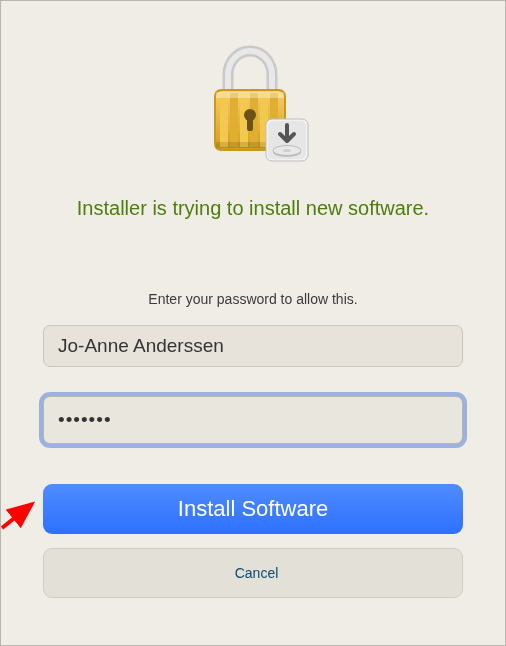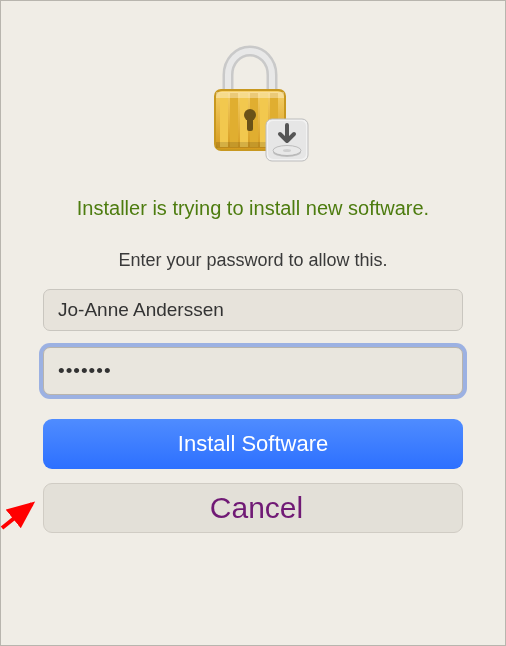--- a/index.html
+++ b/index.html
@@ -36,31 +36,32 @@
       color: #222;
       margin-bottom: 22px;
     }
     .message {
       font-size: 20px;
       color: #4d7c0f;
       margin-bottom: 30px;
       text-align: center;
     }
     .submessage {
-      font-size: 18px;
+      font-size: 14px;
       color: #3a3a3a;
       margin-bottom: 18px;
       text-align: center;
+      margin-top: 41px;
     }
     .field-col {
       width: 420px;
       display: flex;
       flex-direction: column;
-      gap: 16px;
-      margin-bottom: 24px;
+      gap: 29px;
+      margin-bottom: 40px;
     }
     .text-field {
       width: 100%;
       height: 42px;
       border: 1px solid #c9c6bf;
       border-radius: 7px;
       background: #e7e3db;
       padding: 0 14px;
       font-size: 19px;
       color: #333;
@@ -100,22 +101,22 @@
       font-size: 22px;
       font-weight: 500;
       cursor: pointer;
     }
     .secondary-btn {
       width: 100%;
       height: 50px;
       border: 1px solid #d0ccc4;
       border-radius: 9px;
       background: #e3e0d8;
-      color: #701a75;
-      font-size: 30px;
+      color: #0c4a6e;
+      font-size: 14px;
       font-weight: 400;
       cursor: pointer;
       padding-left: 7px;
     }
     .arrow {
       position: absolute;
       left: -2px;
       top: 494px;
       pointer-events: none;
     }

